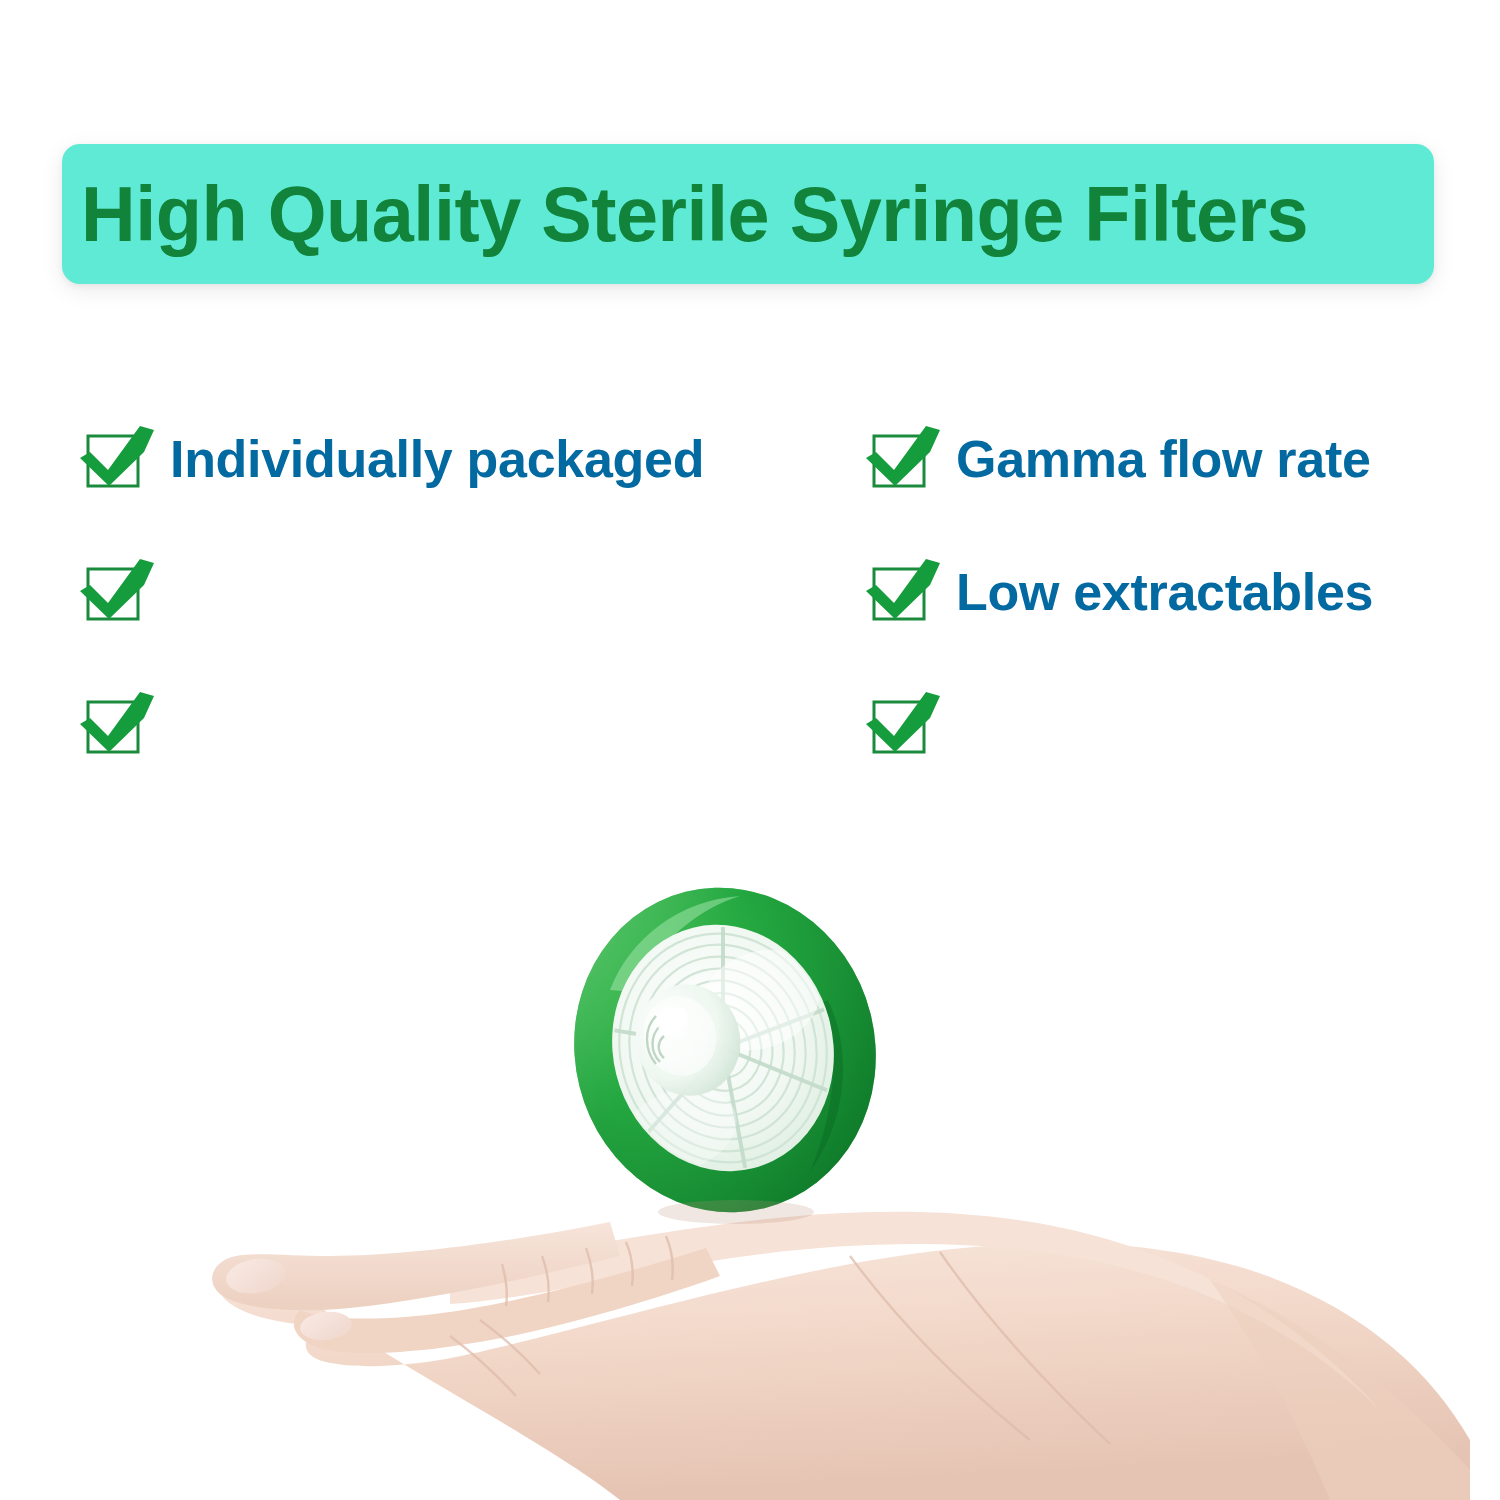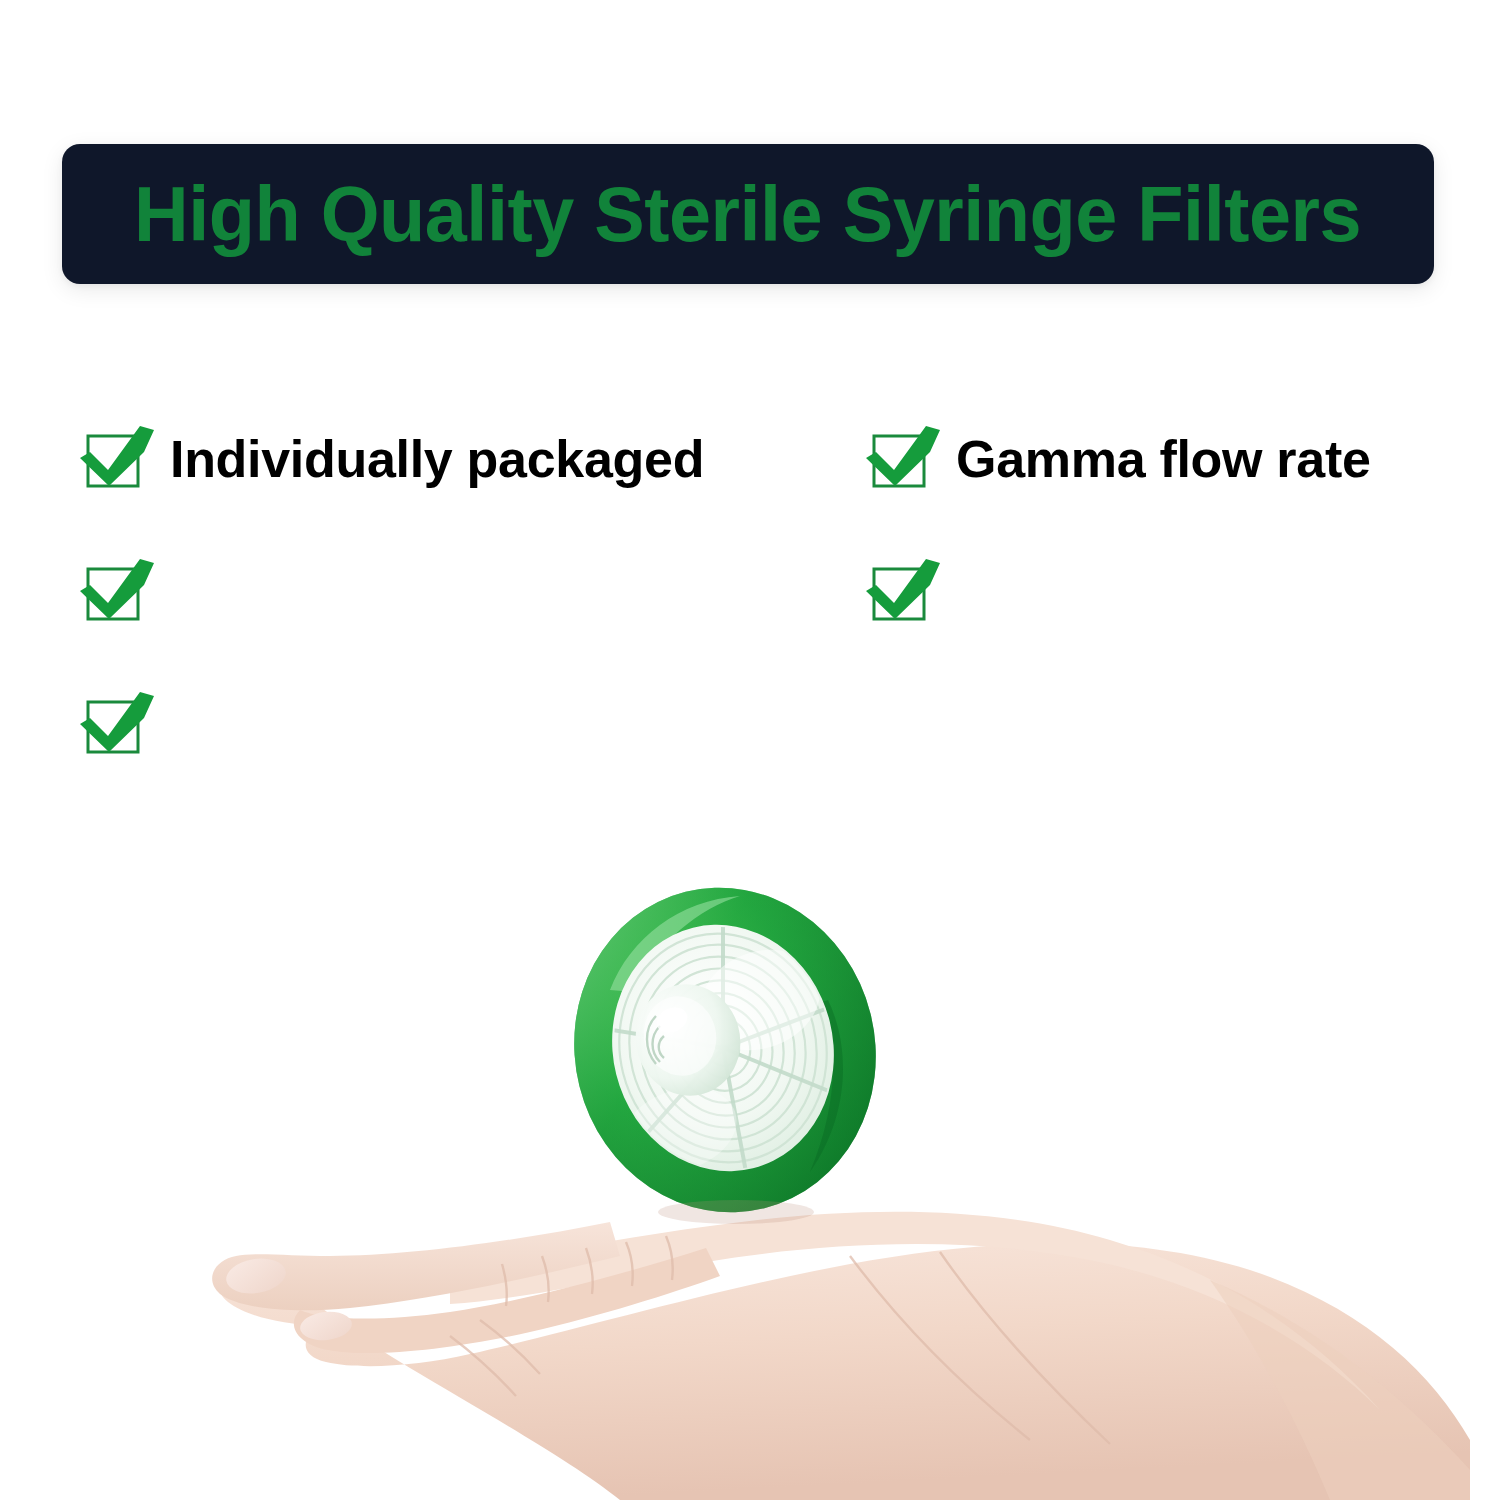--- a/index.html
+++ b/index.html
@@ -23,27 +23,26 @@
     background: #ffffff;
   }
 
   
   .title-card {
     position: absolute;
     left: 62px;
     top: 144px;
     width: 1372px;
     height: 140px;
-    background: #0f172a;
+    background: #5eead4;
     border-radius: 18px;
     box-shadow: 0 6px 22px rgba(0,0,0,0.085),
                 0 2px 6px rgba(0,0,0,0.05);
     display: flex;
     align-items: center;
-    justify-content: center;
   }
   .title-text {
     font-family: "Liberation Sans Narrow", "Liberation Sans", sans-serif;
     font-weight: bold;
     font-size: 78px;
     line-height: 1;
     letter-spacing: -0.5px;
     color: #11833a;
     white-space: nowrap;
     transform: scaleX(0.97);
@@ -78,21 +77,21 @@
     width: 84px;
     height: 82px;
     display: block;
     overflow: visible;
   }
   .feature-label {
     font-family: "Liberation Sans Narrow", "Liberation Sans", sans-serif;
     font-weight: bold;
     font-size: 52px;
     line-height: 82px;
-    color: #000000;
+    color: #0369a1;
     white-space: nowrap;
     letter-spacing: -0.3px;
     margin-left: 8px;
   }
 
   
   .photo {
     position: absolute;
     left: 0;
     top: 860px;
@@ -154,20 +153,29 @@
 
     <div class="feature">
       <span class="check-wrap">
         <svg viewBox="0 0 84 82">
           <rect x="10" y="18" width="50" height="50" fill="none" stroke="#1a8a3c" stroke-width="3"></rect>
           <path d="M2 40 L12 34 L30 52 L62 8 L76 12 L66 34 L31 68 Z" fill="#159c3c"></path>
         </svg>
       </span>
     </div>
 
+    <div class="feature">
+      <span class="check-wrap">
+        <svg viewBox="0 0 84 82">
+          <rect x="10" y="18" width="50" height="50" fill="none" stroke="#1a8a3c" stroke-width="3"></rect>
+          <path d="M2 40 L12 34 L30 52 L62 8 L76 12 L66 34 L31 68 Z" fill="#159c3c"></path>
+        </svg>
+      </span>
+      <span class="feature-label">Low extractables</span>
+    </div>
 
     <div class="feature">
       <span class="check-wrap">
         <svg viewBox="0 0 84 82">
           <rect x="10" y="18" width="50" height="50" fill="none" stroke="#1a8a3c" stroke-width="3"></rect>
           <path d="M2 40 L12 34 L30 52 L62 8 L76 12 L66 34 L31 68 Z" fill="#159c3c"></path>
         </svg>
       </span>
     </div>
 

